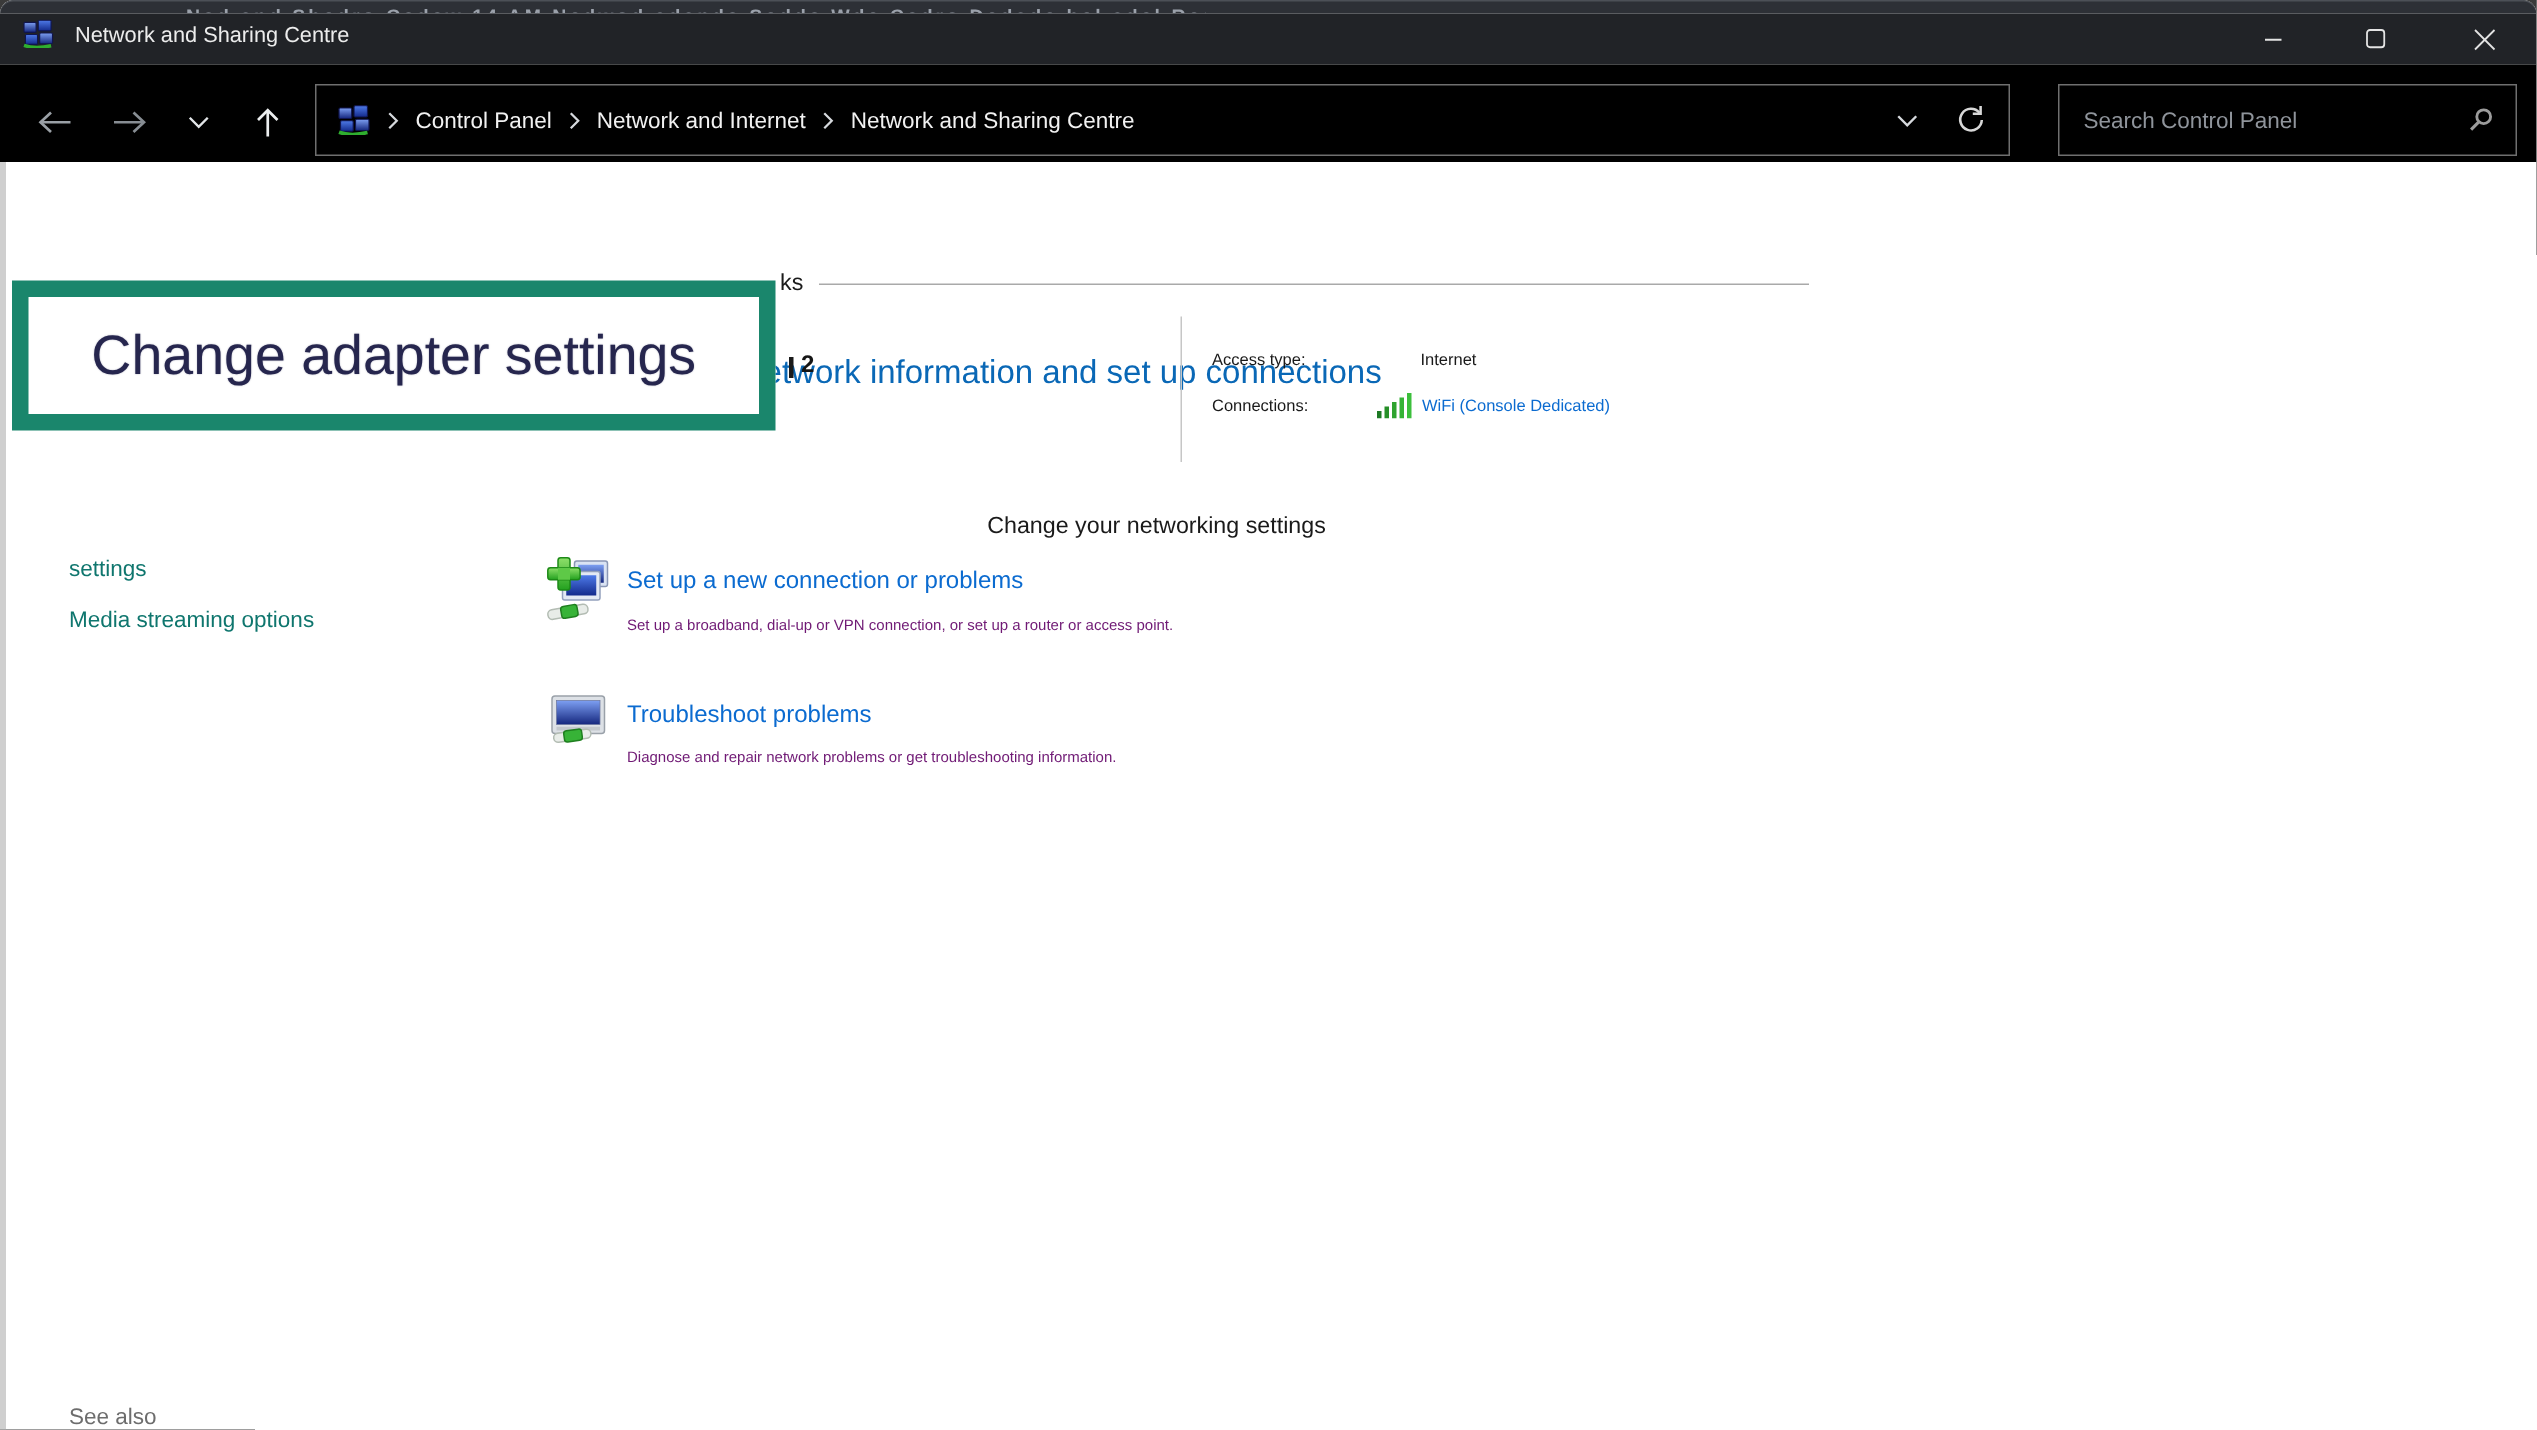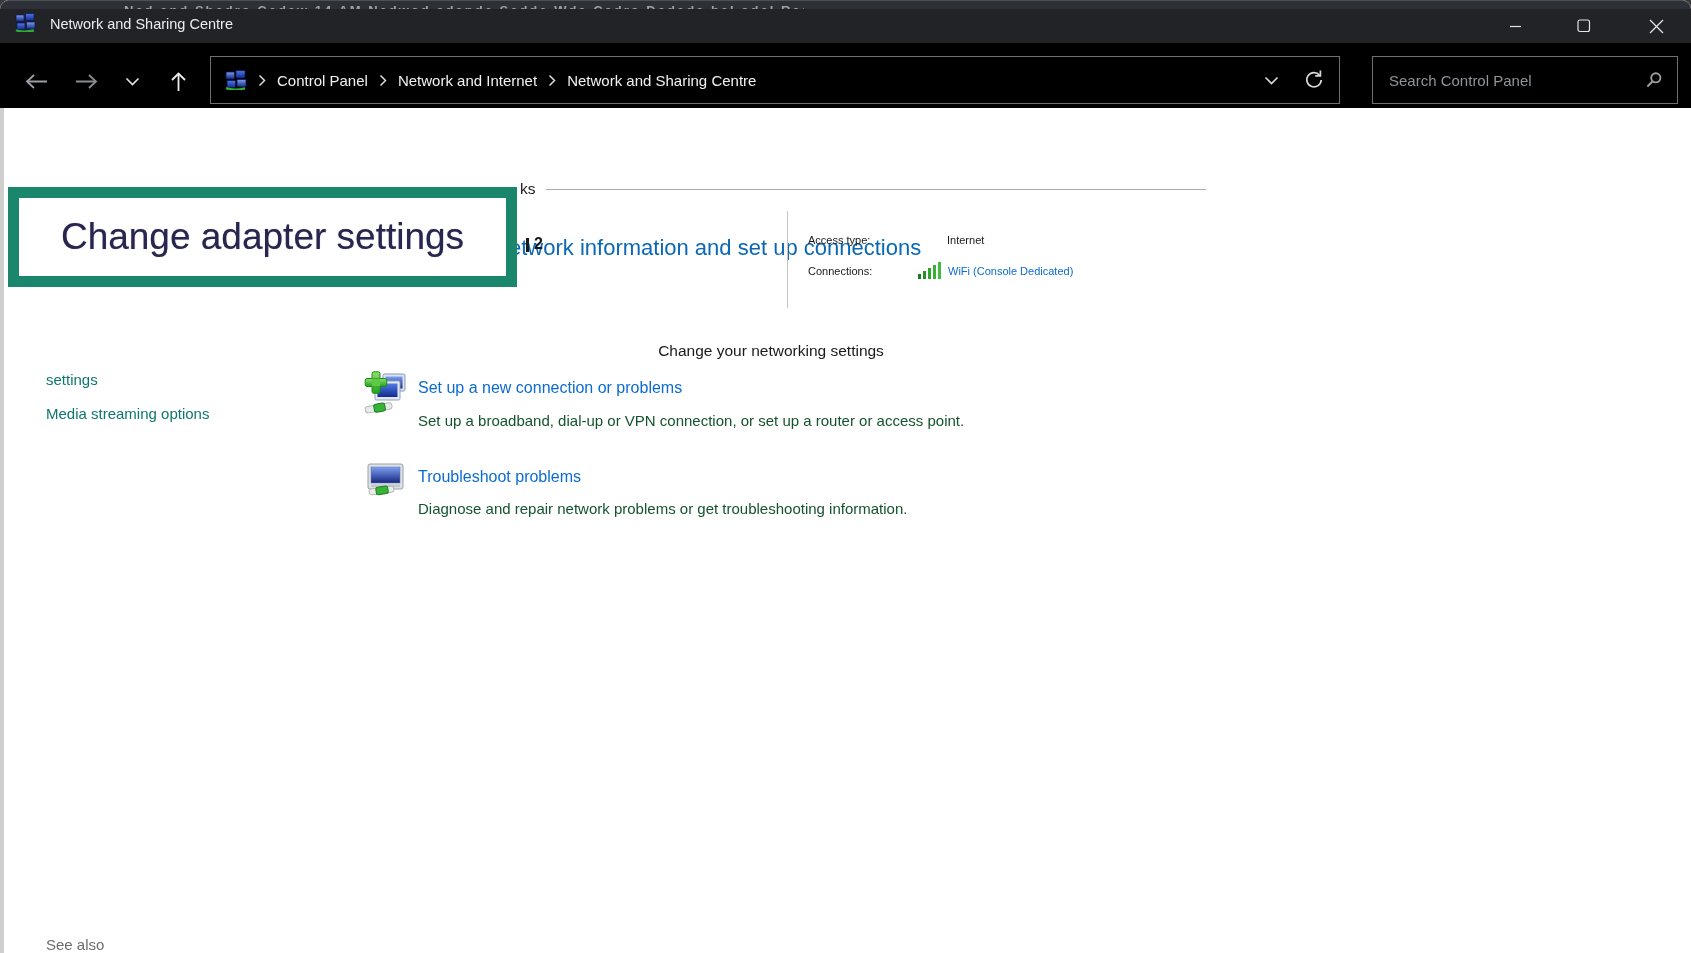--- a/index.html
+++ b/index.html
@@ -43,21 +43,21 @@
   .heading{position:absolute;left:337px;top:127px;font-size:22px;color:#0a68b6;white-space:nowrap;}
   .secrow{position:absolute;display:flex;align-items:center;gap:10px;}
   .secrow .txt{font-size:15.5px;color:#1a1a1a;white-space:nowrap;}
   .secrow .line{flex:1;height:1px;background:#a9a9a9;}
   .t15{font-size:11px;color:#1a1a1a;white-space:nowrap;position:absolute;}
   .bold2{position:absolute;left:534px;top:235px;font-size:16px;font-weight:bold;color:#151515;}
   .sliver{position:absolute;left:526px;top:238px;width:3px;height:14px;background:#1a1a1a;}
   .vdiv{position:absolute;left:787px;top:211px;width:1px;height:97px;background:#c6c6c6;}
   .link{color:#0b6bd0;cursor:pointer;text-decoration:none;}
   .tasklink{position:absolute;font-size:16px;color:#0b6bd0;white-space:nowrap;cursor:pointer;}
-  .taskdesc{position:absolute;font-size:15px;color:#14532d;white-space:nowrap;}
+  .taskdesc{position:absolute;font-size:10px;color:#701a75;white-space:nowrap;}
   .taskicon{position:absolute;}
   
   .callout{position:absolute;left:8px;top:163px;width:509px;height:100px;z-index:50;
     border:11px solid #1A866C;background:#ffffff;display:flex;align-items:center;justify-content:center;margin-top:24px;}
   .callout .biglabel{font-size:37px;color:#26264e;white-space:nowrap;
     text-shadow:0 0 1px rgba(38,38,78,0.45);}
 </style>
 </head>
 <body>
 

